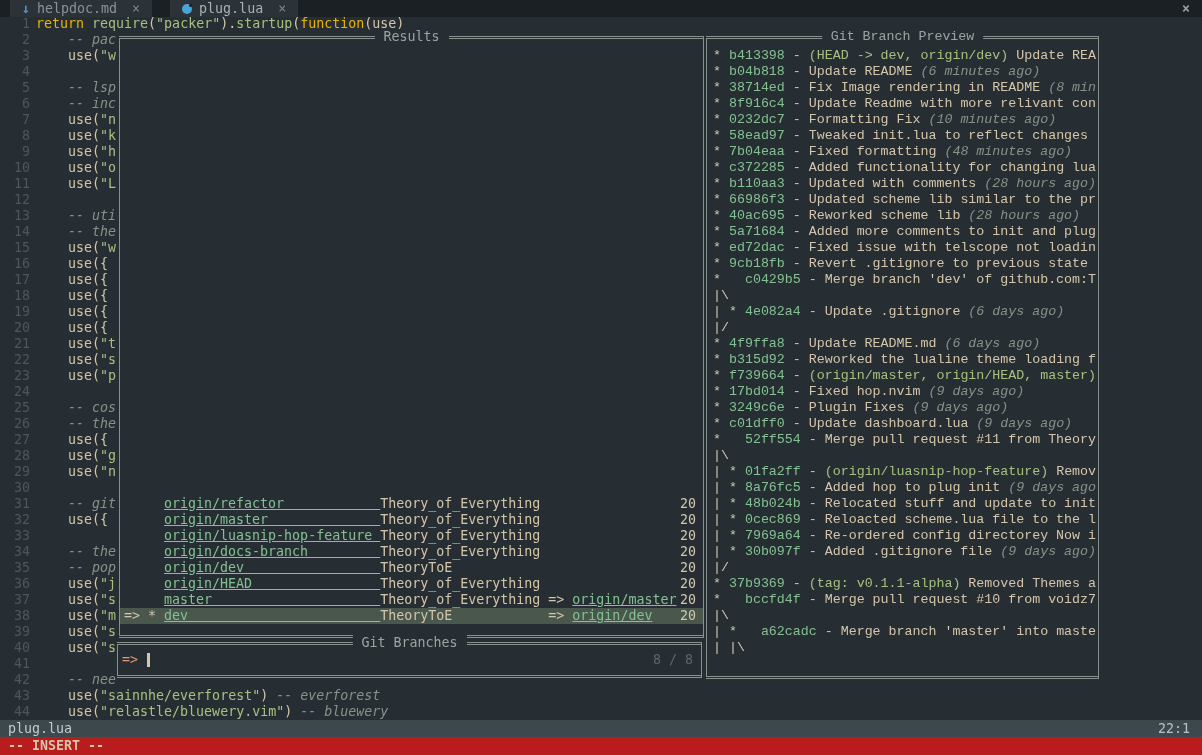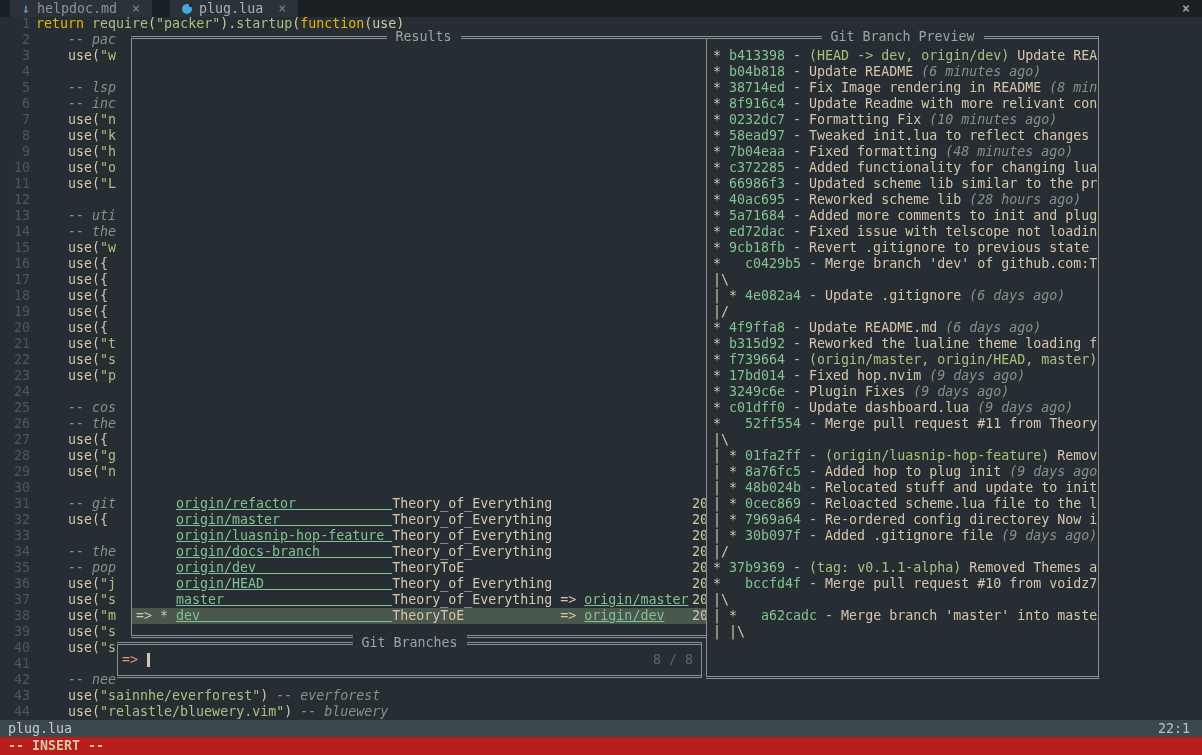--- a/index.html
+++ b/index.html
@@ -38,32 +38,32 @@
   .c-str { color:#a7c080; }
   .c-hash { color:#83c092; }
   .c-dec { color:#a7c080; }
   .c-time { color:#859289; font-style:italic; }
   
   .float { position:absolute; background:#272e33; border-left:1px solid #87928f;
     border-right:1px solid #87928f; border-top:3px double #87928f;
     border-bottom:3px double #87928f; }
   .float-title { position:absolute; top:-10px; left:50%; transform:translateX(-50%);
     background:#272e33; color:#9aa5a2; padding:0 9px; white-space:pre; }
-  .results { left:131px; top:36px; width:585px; height:602px; }
+  .results { left:119px; top:36px; width:585px; height:602px; }
   .res-items { position:absolute; left:0; right:0; bottom:11px; }
   .res-row { height:16px; white-space:pre; padding-left:4px; position:relative; }
   .res-row.sel { background:#4a574d; }
   .res-branch { color:#83c092;text-decoration:underline; }
   .res-date { position:absolute; right:7px; top:0; color:#d3c6aa; }
   .prompt-win { left:117px; top:642px; width:585px; height:36px; }
   .prompt-line { height:30px; display:flex; align-items:center; padding:0 8px 0 4px; white-space:pre; }
   .prompt-arrow { color:#e69875; }
   .cursor { width:3px; height:14px; background:#d3c6aa; margin-left:9px; }
   .counter { margin-left:auto; color:#5b666b; }
-  .preview { left:706px; top:36px; width:393px; height:643px; }
+  .preview { left:706px; top:36px; width:393px; height:643px;font-family:Liberation Mono, monospace; }
   .pv-lines { padding:9px 0 0 6px; }
   .pv-line { height:16px; white-space:pre; overflow:hidden; }
   
   .statusline { position:absolute; left:0; top:720px; width:100%; height:17px;
     background:#3d484d; color:#c5cbce; display:flex; align-items:center; padding:0 12px 0 8px; }
   .statusline .right { margin-left:auto; color:#b8c0c3; }
   .cmdline { position:absolute; left:0; top:737px; width:100%; height:18px;
     background:#b91c1c; color:#d3c6aa; font-weight:bold; display:flex; align-items:center; padding-left:8px; }
 </style>
 </head>
@@ -159,20 +159,21 @@
     <span class="float-title">Git Branch Preview</span>
     <div class="pv-lines" id="pv-lines">
         <div class="pv-line"><span class="c-fg">* </span><span class="c-hash">b413398</span><span class="c-fg"> - </span><span class="c-dec">(HEAD -&gt; dev, origin/dev)</span><span class="c-fg"> Update REA</span></div>
         <div class="pv-line"><span class="c-fg">* </span><span class="c-hash">b04b818</span><span class="c-fg"> - Update README </span><span class="c-time">(6 minutes ago)</span></div>
         <div class="pv-line"><span class="c-fg">* </span><span class="c-hash">38714ed</span><span class="c-fg"> - Fix Image rendering in README </span><span class="c-time">(8 min</span></div>
         <div class="pv-line"><span class="c-fg">* </span><span class="c-hash">8f916c4</span><span class="c-fg"> - Update Readme with more relivant con</span></div>
         <div class="pv-line"><span class="c-fg">* </span><span class="c-hash">0232dc7</span><span class="c-fg"> - Formatting Fix </span><span class="c-time">(10 minutes ago)</span></div>
         <div class="pv-line"><span class="c-fg">* </span><span class="c-hash">58ead97</span><span class="c-fg"> - Tweaked init.lua to reflect changes</span></div>
         <div class="pv-line"><span class="c-fg">* </span><span class="c-hash">7b04eaa</span><span class="c-fg"> - Fixed formatting </span><span class="c-time">(48 minutes ago)</span></div>
         <div class="pv-line"><span class="c-fg">* </span><span class="c-hash">c372285</span><span class="c-fg"> - Added functionality for changing lua</span></div>
+        <div class="pv-line"><span class="c-fg">* </span><span class="c-hash">b110aa3</span><span class="c-fg"> - Updated with comments </span><span class="c-time">(28 hours ago)</span></div>
         <div class="pv-line"><span class="c-fg">* </span><span class="c-hash">66986f3</span><span class="c-fg"> - Updated scheme lib similar to the pr</span></div>
         <div class="pv-line"><span class="c-fg">* </span><span class="c-hash">40ac695</span><span class="c-fg"> - Reworked scheme lib </span><span class="c-time">(28 hours ago)</span></div>
         <div class="pv-line"><span class="c-fg">* </span><span class="c-hash">5a71684</span><span class="c-fg"> - Added more comments to init and plug</span></div>
         <div class="pv-line"><span class="c-fg">* </span><span class="c-hash">ed72dac</span><span class="c-fg"> - Fixed issue with telscope not loadin</span></div>
         <div class="pv-line"><span class="c-fg">* </span><span class="c-hash">9cb18fb</span><span class="c-fg"> - Revert .gitignore to previous state</span></div>
         <div class="pv-line"><span class="c-fg">*   </span><span class="c-hash">c0429b5</span><span class="c-fg"> - Merge branch 'dev' of github.com:T</span></div>
         <div class="pv-line"><span class="c-fg">|\</span></div>
         <div class="pv-line"><span class="c-fg">| * </span><span class="c-hash">4e082a4</span><span class="c-fg"> - Update .gitignore </span><span class="c-time">(6 days ago)</span></div>
         <div class="pv-line"><span class="c-fg">|/</span></div>
         <div class="pv-line"><span class="c-fg">* </span><span class="c-hash">4f9ffa8</span><span class="c-fg"> - Update README.md </span><span class="c-time">(6 days ago)</span></div>

